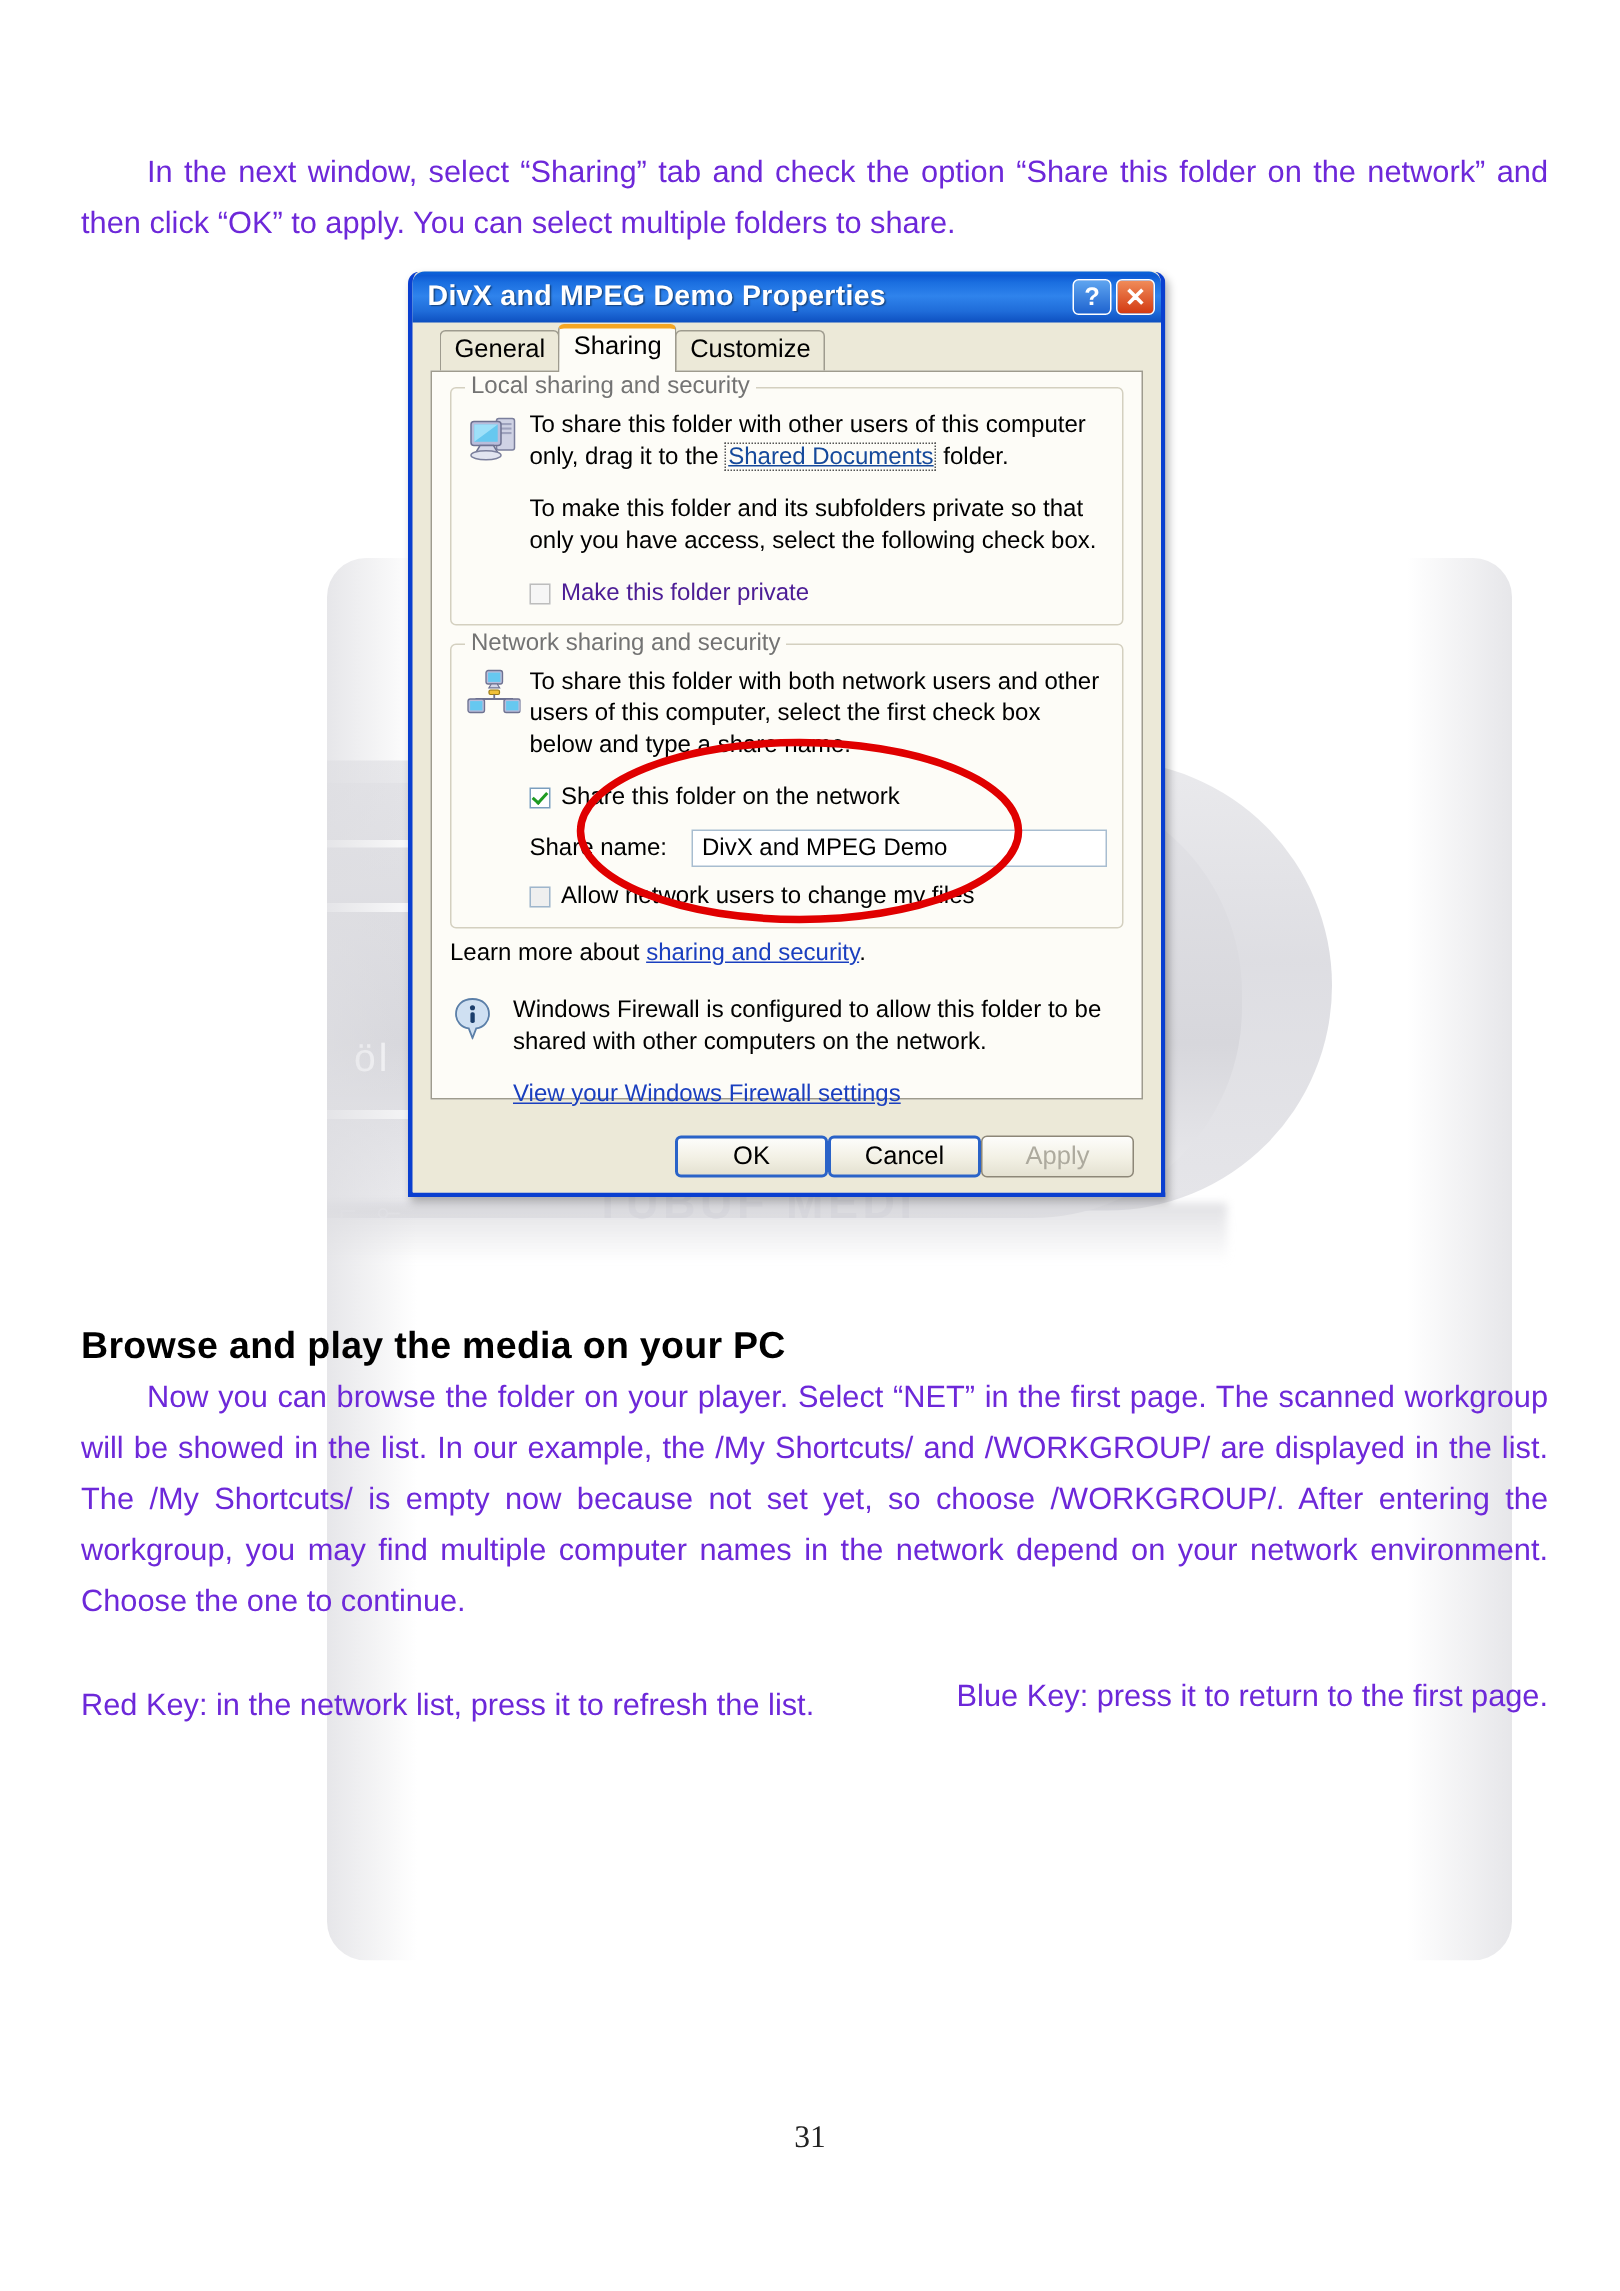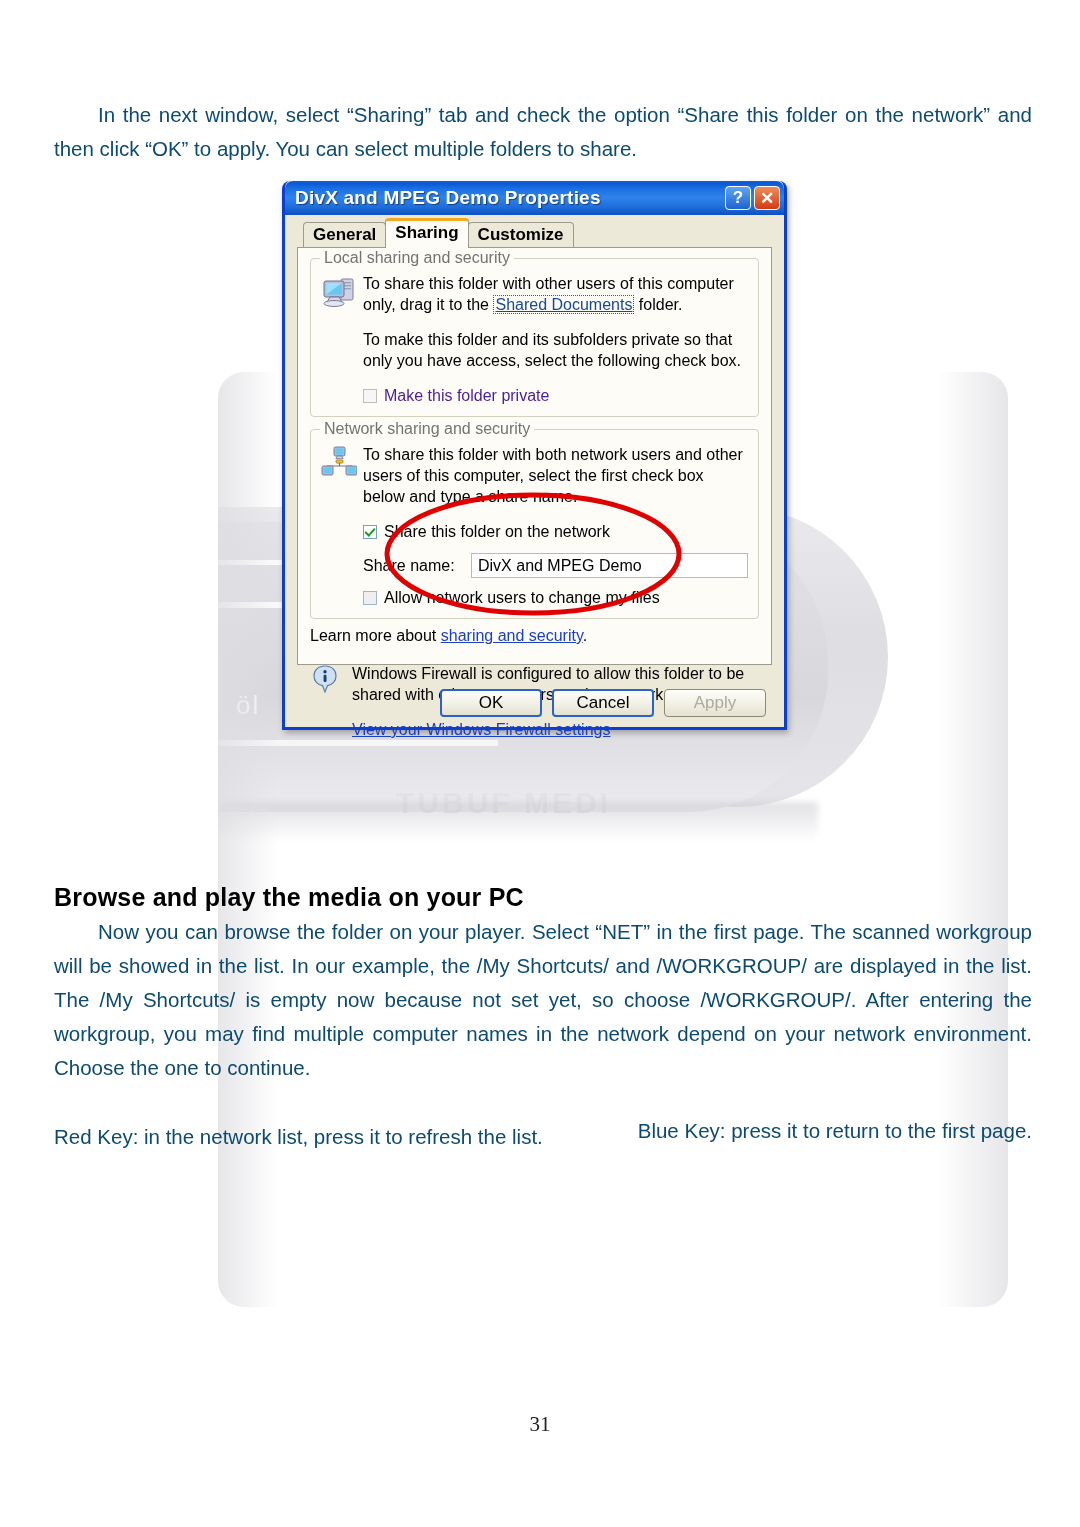--- a/index.html
+++ b/index.html
@@ -130,21 +130,21 @@
   #watermark .wm-fold-r {
     position: absolute;
     right: 0px; top: 0; width: 70px; height: 100%;
     background: linear-gradient(270deg, rgba(224,224,228,.8), rgba(255,255,255,0));
   }
 
   
   .doc-text {
     position: absolute;
     z-index: 3;
-    color: #0c4a6e;
+    color: #6d28d9;
     font-size: 20.5px;
     line-height: 34px;
     text-align: justify;
   }
   #para-intro {
     left: 54px;
     top: 98px;
     width: 978px;
     text-indent: 44px;
   }
@@ -185,24 +185,24 @@
     text-align: center;
     font-family: "Liberation Serif", serif;
     font-size: 21px;
     color: #222;
   }
 
   
   #xp-dialog {
     position: absolute;
     z-index: 5;
-    left: 282px;
+    left: 272px;
     top: 181px;
     width: 505px;
-    height: 549px;
+    height: 617px;
     border: 3px solid #0a3fd0;
     border-top: none;
     border-radius: 8px 8px 0 0;
     box-sizing: border-box;
     background: #ece9d8;
     box-shadow: 2px 3px 6px rgba(0,0,0,.28);
   }
   #xp-titlebar {
     height: 34px;
     background: linear-gradient(180deg,#0a64d8 0%, #0d5ad4 8%, #1b6fe0 22%, #2f83ec 48%, #1f6cd9 78%, #0d4fc0 100%);
@@ -239,22 +239,20 @@
   #btn-help  { background: linear-gradient(180deg,#5fa5f0,#1e63cf); }
   #btn-close { background: linear-gradient(180deg,#f08c5a,#d33a12); }
 
   #xp-tabstrip {
     position: relative;
     height: 28px;
     padding-left: 18px;
     margin-top: 5px;
     box-sizing: border-box;
     display: flex;
-    align-items: flex-end;
-    font-weight: bold;
   }
   .xp-tab {
     font-size: 17px;
     color: #000;
     padding: 3px 9px 4px 9px;
     background: #ece9d8;
     border: 1px solid #9e9b8e;
     border-bottom: none;
     border-radius: 4px 4px 0 0;
     margin-right: -1px;
@@ -399,21 +397,20 @@
   .info-block .gb-icon { width: 40px; flex: 0 0 40px; }
 
   #xp-buttons {
     position: absolute;
     left: 0;
     right: 0;
     bottom: 10px;
     display: flex;
     justify-content: flex-end;
     padding-right: 18px;
-    gap: 10px;
   }
   .xp-btn {
     min-width: 102px;
     height: 28px;
     font-size: 17px;
     color: #000;
     background: linear-gradient(180deg,#fdfdfb 0%, #f2f0e4 55%, #e4e1d1 100%);
     border: 1px solid #8d8778;
     border-radius: 4px;
     display: flex;

